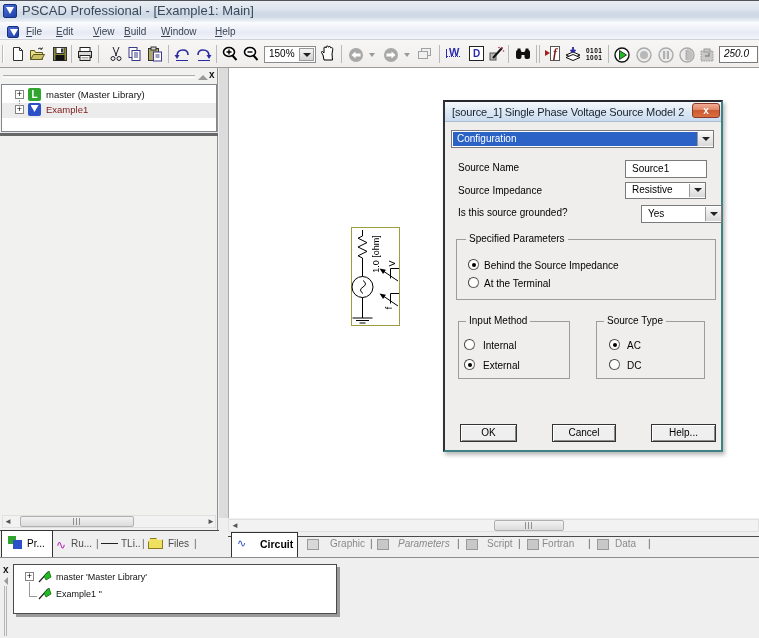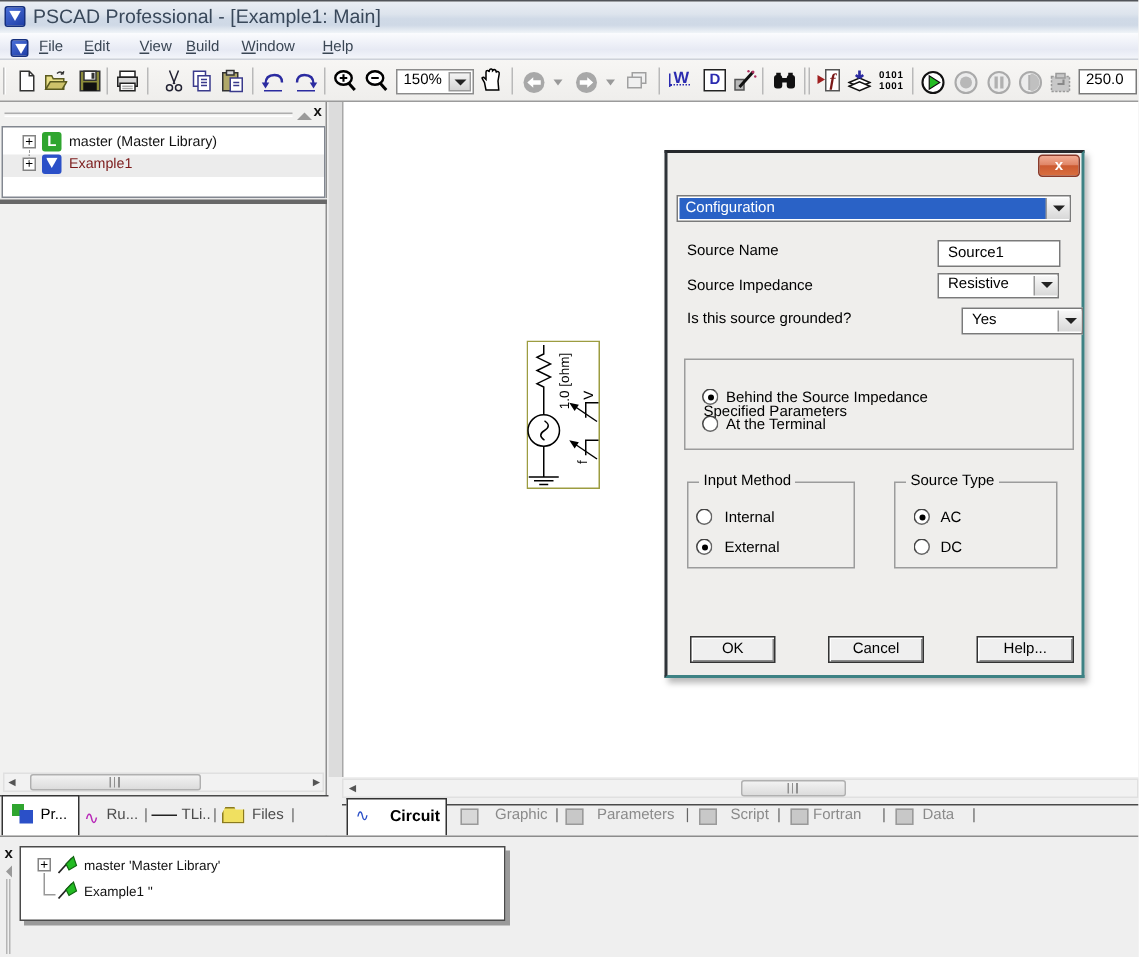--- a/index.html
+++ b/index.html
@@ -262,21 +262,21 @@
       <rect x="6.5" y="3" width="1.6" height="10" fill="#b0b0b0"></rect>
     </svg>
 
   <svg class="ticon" style="left:699px; top:47px;" viewBox="0 0 16 16">
       <rect x="2" y="4" width="12" height="10" fill="#c8c8c8" stroke="#9a9a9a" stroke-dasharray="1.5,1"></rect>
       <rect x="5" y="2" width="6" height="3" fill="#c8c8c8" stroke="#9a9a9a"></rect>
       <path d="M6,9 h4 v-3" fill="none" stroke="#888" stroke-width="1.4"></path>
     </svg>
 
   <div class="abs" style="left:719px; top:46px; width:39px; height:17px; background:#fff; border:1px solid #7a7a7a; font-size:10px;">
-      <span class="abs" style="left:4px; top:1px;">250.0</span>
+      <span class="abs" style="left:4px; top:1px;font-style:italic;">250.0</span>
     </div>
 
   <div class="abs" id="lpanel">
     <div class="abs" id="lgrip"></div>
     <div class="abs" style="left:198px; top:7px; width:0; height:0; border-left:5px solid transparent; border-right:5px solid transparent; border-bottom:5px solid #9a9a9a;"></div>
     <div class="abs" style="left:209px; top:1px; font-size:10px; font-weight:bold; color:#111;">x</div>
     <div class="abs" id="ltree">
       <div class="treerow" style="top:3px;">
         <span class="plus" style="left:13px; top:2px;">+</span>
         <span class="abs" style="left:26px; top:0px; width:13px; height:13px; background:#2fa52f; border-radius:2px; color:#fff; font-weight:bold; font-size:10px; text-align:center; line-height:13px;">L</span>
@@ -324,21 +324,21 @@
   <div class="grip3" style="left:525px; top:522px;"></div>
 
   <div class="tabrow" style="left:228px; top:536px; width:531px; height:21px;"></div>
   <div class="activetab" style="left:231px; top:532px; width:67px; height:25px;"></div>
   <div class="abs" style="left:237px; top:537px; font-size:11px; color:#2b50c8;">∿</div>
   <div class="tabtxt" style="left:260px; top:538px; color:#000; font-weight:bold; font-size:10.5px;">Circuit</div>
   <div class="abs" style="left:307px; top:539px; width:12px; height:11px; background:#d8d8d8; border:1px solid #9a9a9a;"></div>
   <div class="tabtxt" style="left:330px; top:538px; color:#8a8a8a;">Graphic</div>
   <div class="tabsep" style="left:370px; top:538px;">|</div>
   <div class="abs" style="left:377px; top:539px; width:12px; height:11px; background:#c8c8c8; border:1px solid #9a9a9a;"></div>
-  <div class="tabtxt" style="left:398px; top:538px; color:#8a8a8a;">Parameters</div>
+  <div class="tabtxt" style="left:398px; top:538px; color:#8a8a8a;font-style:italic;">Parameters</div>
   <div class="tabsep" style="left:457px; top:538px;">|</div>
   <div class="abs" style="left:466px; top:539px; width:12px; height:11px; background:#c8c8c8; border:1px solid #9a9a9a;"></div>
   <div class="tabtxt" style="left:487px; top:538px; color:#8a8a8a;">Script</div>
   <div class="tabsep" style="left:518px; top:538px;">|</div>
   <div class="abs" style="left:527px; top:539px; width:12px; height:11px; background:#c8c8c8; border:1px solid #9a9a9a;"></div>
   <div class="tabtxt" style="left:542px; top:538px; color:#8a8a8a;">Fortran</div>
   <div class="tabsep" style="left:588px; top:538px;">|</div>
   <div class="abs" style="left:597px; top:539px; width:12px; height:11px; background:#c8c8c8; border:1px solid #9a9a9a;"></div>
   <div class="tabtxt" style="left:615px; top:538px; color:#8a8a8a;">Data</div>
   <div class="tabsep" style="left:648px; top:538px;">|</div>
@@ -357,20 +357,23 @@
       <path d="M47,79 L30,67.5"></path>
     </g>
     <path d="M28.5,41.5 L34.9,42.8 L32.1,47.0 z" fill="#000"></path>
     <path d="M28.5,66.5 L34.9,67.8 L32.1,72.0 z" fill="#000"></path>
     <text x="25" y="30" font-size="9" fill="#000" text-anchor="middle" transform="rotate(-90 25 27)">1.0 [ohm]</text>
     <text x="40.5" y="40" font-size="9" fill="#000" text-anchor="middle" transform="rotate(-90 40.5 36.5)">V</text>
     <text x="37" y="84.5" font-size="9" fill="#000" text-anchor="middle" transform="rotate(-90 37 81)">f</text>
   </svg>
 
   <div class="abs" id="dlg">
+    <div class="abs" id="dlgtitle">
+        <span class="abs" style="left:7px; top:4px; letter-spacing:-0.15px;">[source_1] Single Phase Voltage Source Model 2</span>
+      </div>
     <div class="abs" id="dlgclose">x</div>
 
     <div class="fld" style="left:6px; top:28px; width:263px; height:18px;">
       <div class="abs" style="left:1px; top:1px; width:245px; height:14px; background:#2a62c6; color:#fff; padding:1px 0 2px 4px; font-size:10px;">Configuration</div>
       <div class="combtn" style="right:0px; height:14px;">
           <span class="arr" style="left:4px; top:5px;"></span>
         </div>
     </div>
     <div class="dlbl" style="left:13px; top:60px;">Source Name</div>
     <div class="dlbl" style="left:13px; top:83px;">Source Impedance</div>
@@ -381,21 +384,21 @@
           <span class="arr" style="left:4px; top:4px;"></span>
         </div>
     </div>
     <div class="fld" style="left:180px; top:103px; width:81px; height:18px; padding:2px 0 0 6px;margin-left:16px;">Yes
       <div class="combtn" style="right:0px; height:14px;">
           <span class="arr" style="left:4px; top:5px;"></span>
         </div>
     </div>
 
     <div class="grp" style="left:11px; top:137px; width:260px; height:61px;"></div>
-    <div class="grplbl" style="left:21px; top:131px;margin-top:36px;">Specified Parameters</div>
+    <div class="grplbl" style="left:21px; top:131px;">Specified Parameters</div>
     <div class="radio sel" style="left:23px; top:157px;"></div>
     <div class="dlbl" style="left:39px; top:158px;">Behind the Source Impedance</div>
     <div class="radio" style="left:23px; top:175px;"></div>
     <div class="dlbl" style="left:39px; top:176px;">At the Terminal</div>
 
     <div class="grp" style="left:13px; top:219px; width:112px; height:58px;"></div>
     <div class="grplbl" style="left:21px; top:213px;">Input Method</div>
     <div class="radio" style="left:19px; top:237px;"></div>
     <div class="dlbl" style="left:38px; top:238px;">Internal</div>
     <div class="radio sel" style="left:19px; top:257px;"></div>

